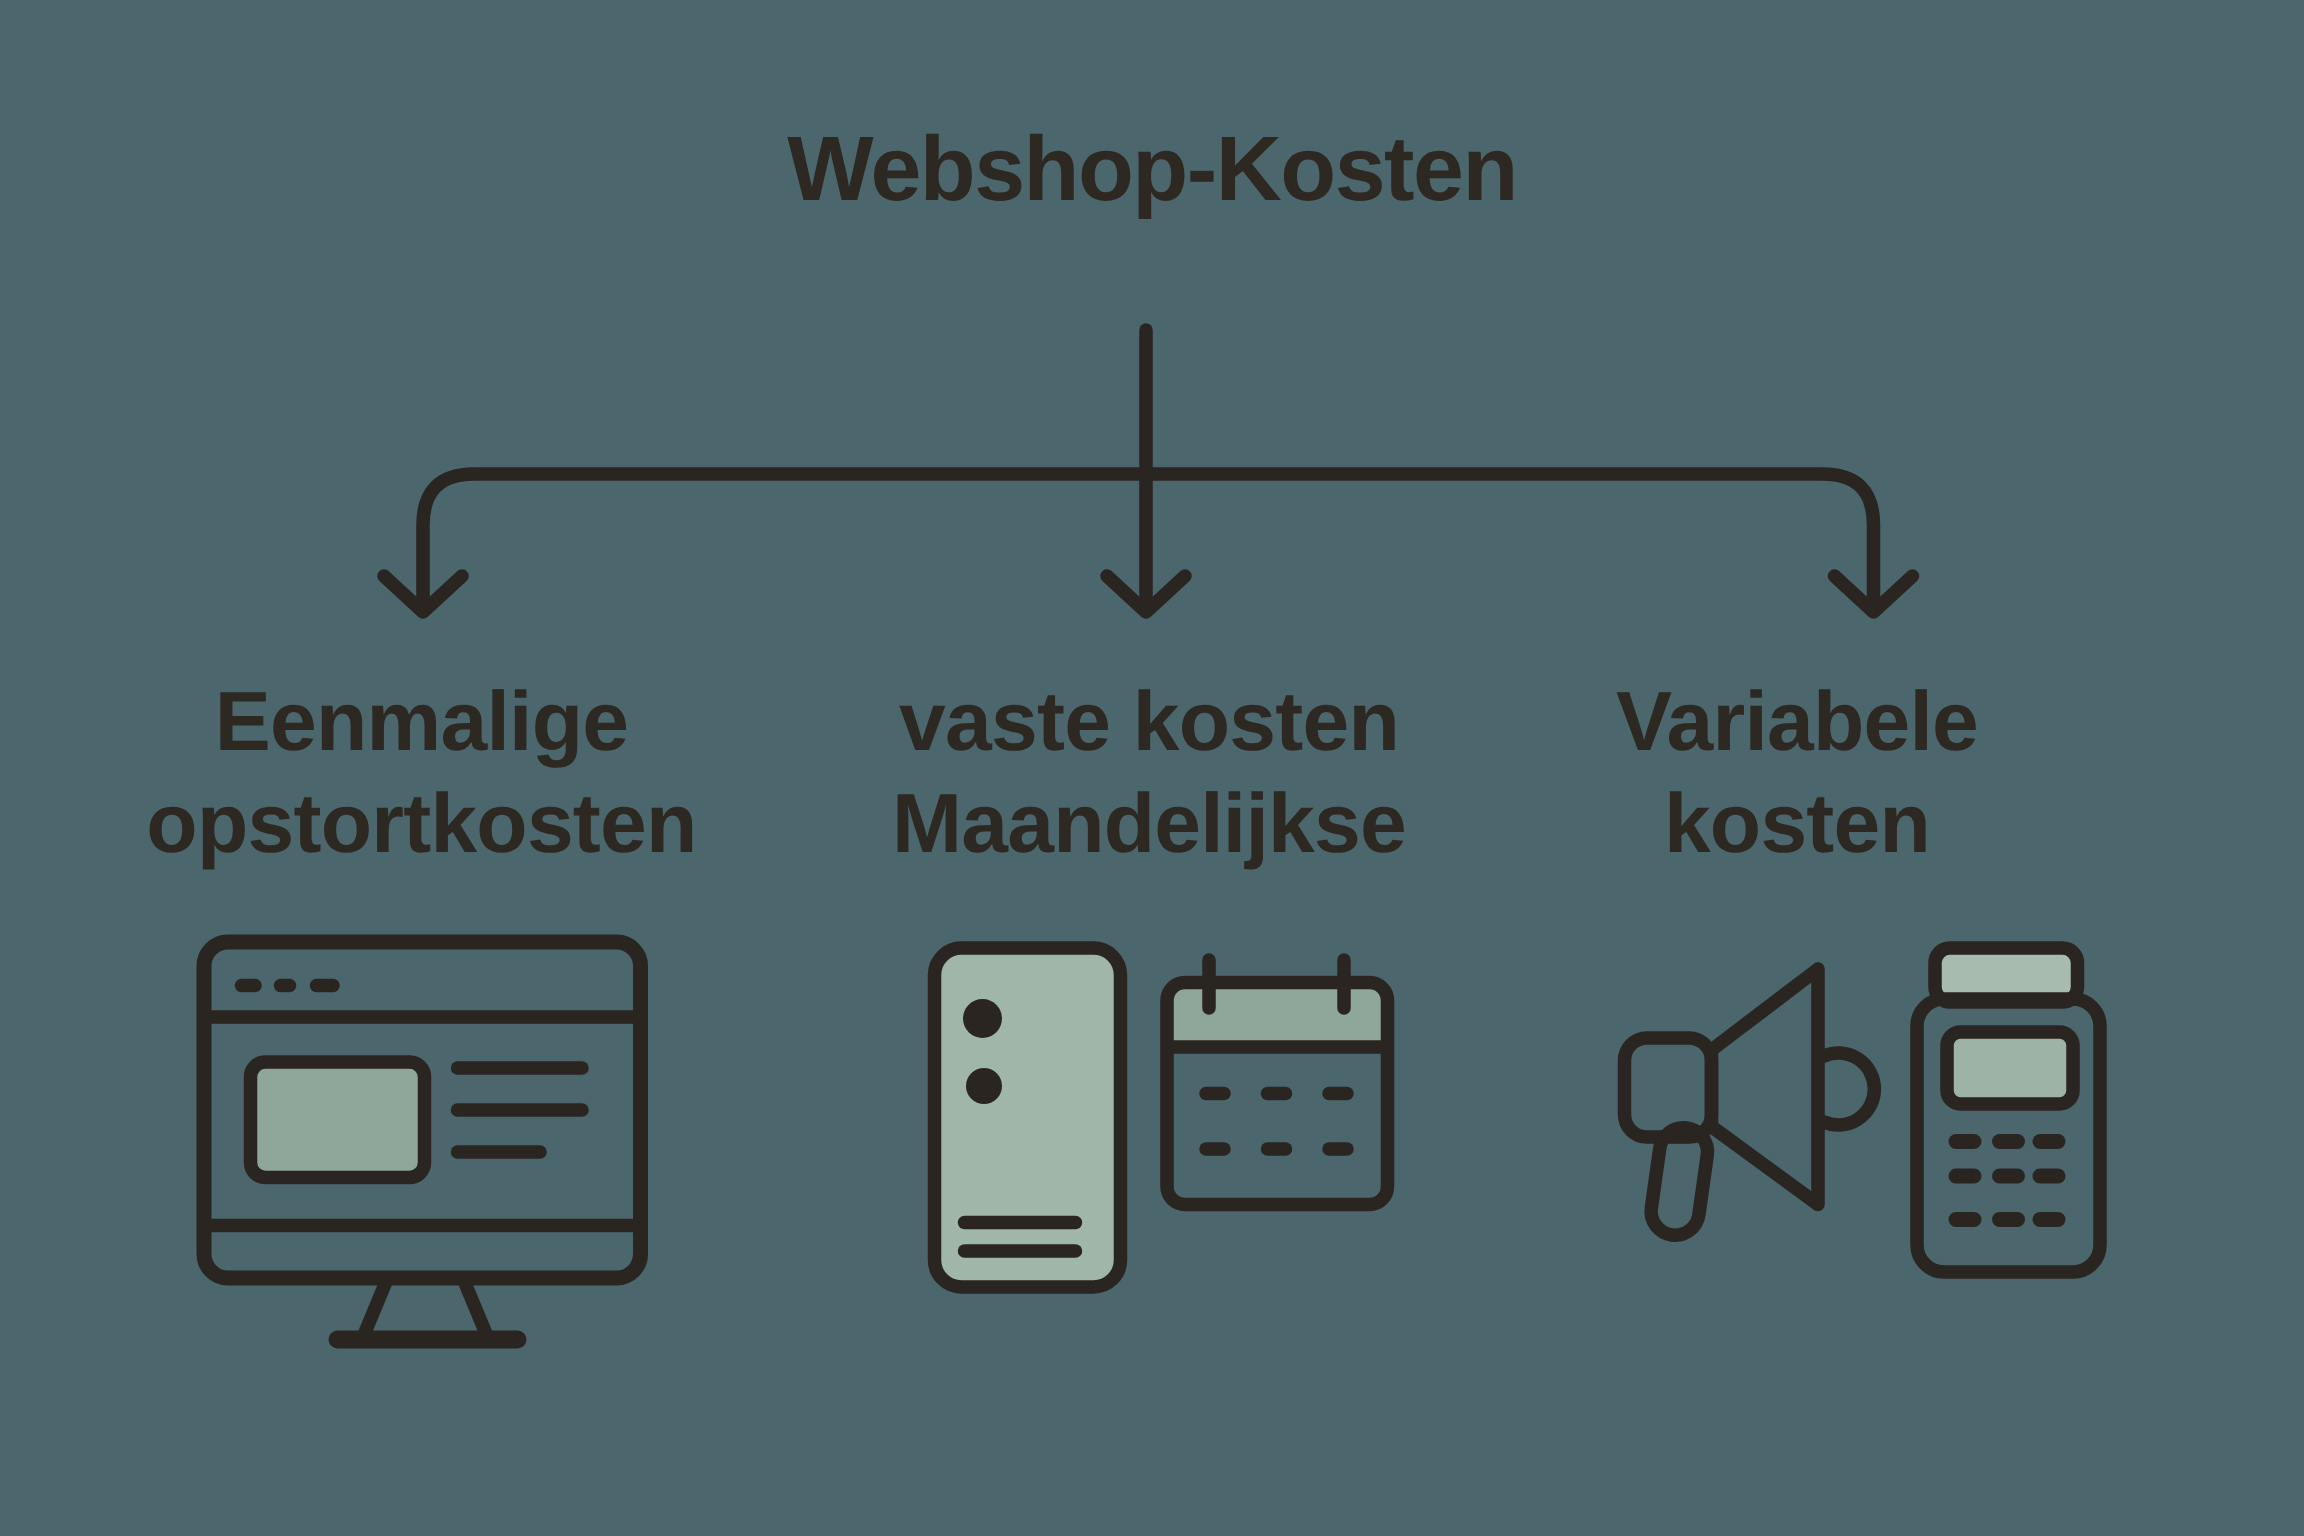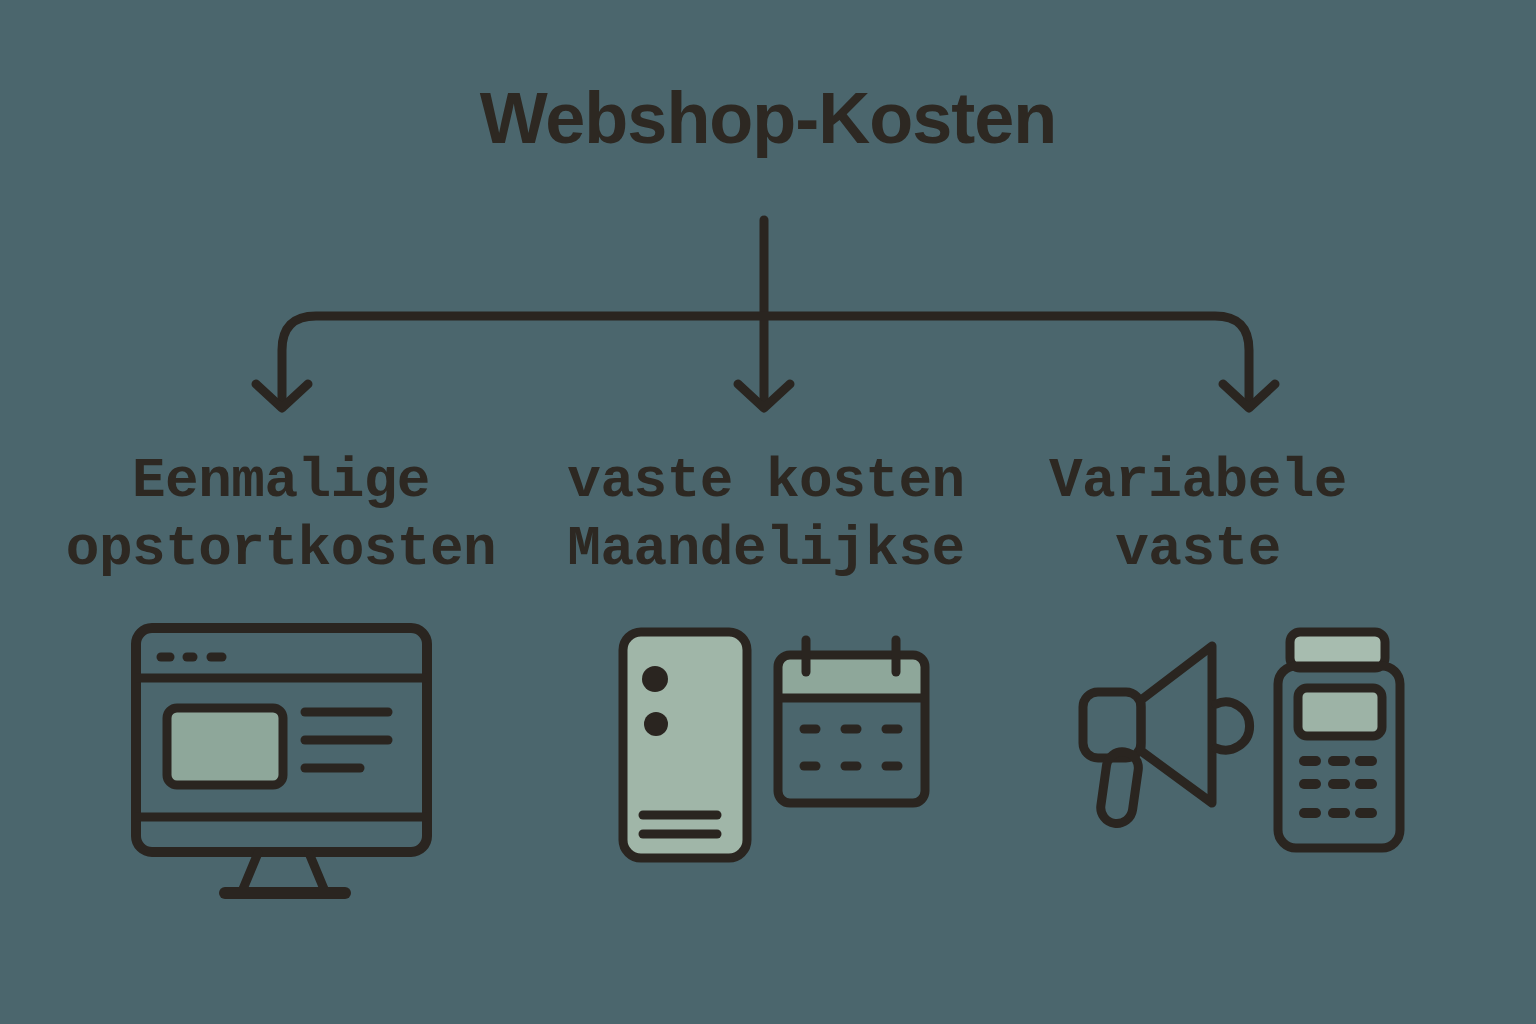--- a/index.html
+++ b/index.html
@@ -6,27 +6,27 @@
     --bg:#4b666d; --ink:#2a2520; --text:#2d2822;
     --sage1:#8ea79a; --sage2:#a0b6a8; --sage3:#9db3a6; --sage4:#a7bcaf;
   }
   html,body{margin:0;padding:0;background:var(--bg);}
   .canvas{
     position:relative;width:1536px;height:1024px;background:var(--bg);
     overflow:hidden;font-family:"Liberation Sans",sans-serif;color:var(--text);
   }
   .title{
     position:absolute;top:82px;left:0;width:1536px;margin:0;
-    text-align:center;font-size:72px;line-height:1;font-weight:700;
+    text-align:center;font-size:61px;line-height:1;font-weight:700;
     letter-spacing:-1px;color:var(--text);
   }
   .svg-layer{position:absolute;left:0;top:0;width:1536px;height:1024px;display:block;}
   .label{
     position:absolute;top:447px;width:500px;text-align:center;
-    font-size:56px;font-weight:700;line-height:68px;letter-spacing:-0.5px;font-family:Liberation Mono, monospace;
+    font-size:56px;font-weight:700;line-height:68px;letter-spacing:-0.5px;
   }
   .label--left{left:31px}
   .label--mid{left:516px}
   .label--right{left:948px}
   
   .ln{fill:none;stroke:var(--ink);stroke-linecap:round;stroke-linejoin:round;}
   .lnb{fill:none;stroke:var(--ink);stroke-linecap:butt;}
   .f1{fill:var(--sage1);stroke:var(--ink);stroke-linejoin:round;}
   .f2{fill:var(--sage2);stroke:var(--ink);stroke-linejoin:round;}
   .f3{fill:var(--sage3);stroke:var(--ink);stroke-linejoin:round;}
@@ -52,21 +52,21 @@
   <div class="label label--left">
     <div>Eenmalige</div>
     <div>opstortkosten</div>
   </div>
   <div class="label label--mid">
     <div>vaste kosten</div>
     <div>Maandelijkse</div>
   </div>
   <div class="label label--right">
     <div>Variabele</div>
-    <div>vaste</div>
+    <div>kosten</div>
   </div>
 
   <svg class="svg-layer" viewBox="0 0 1536 1024" aria-hidden="true">
 
     <g>
       <rect class="ln" stroke-width="10" x="136" y="628" width="291" height="224" rx="16"></rect>
       <line class="lnb" stroke-width="9" x1="136" y1="678" x2="427" y2="678"></line>
       <line class="lnb" stroke-width="9" x1="136" y1="817" x2="427" y2="817"></line>
       <line class="ln" stroke-width="9" x1="161" y1="657" x2="170" y2="657"></line>
       <line class="ln" stroke-width="9" x1="187" y1="657" x2="193" y2="657"></line>

